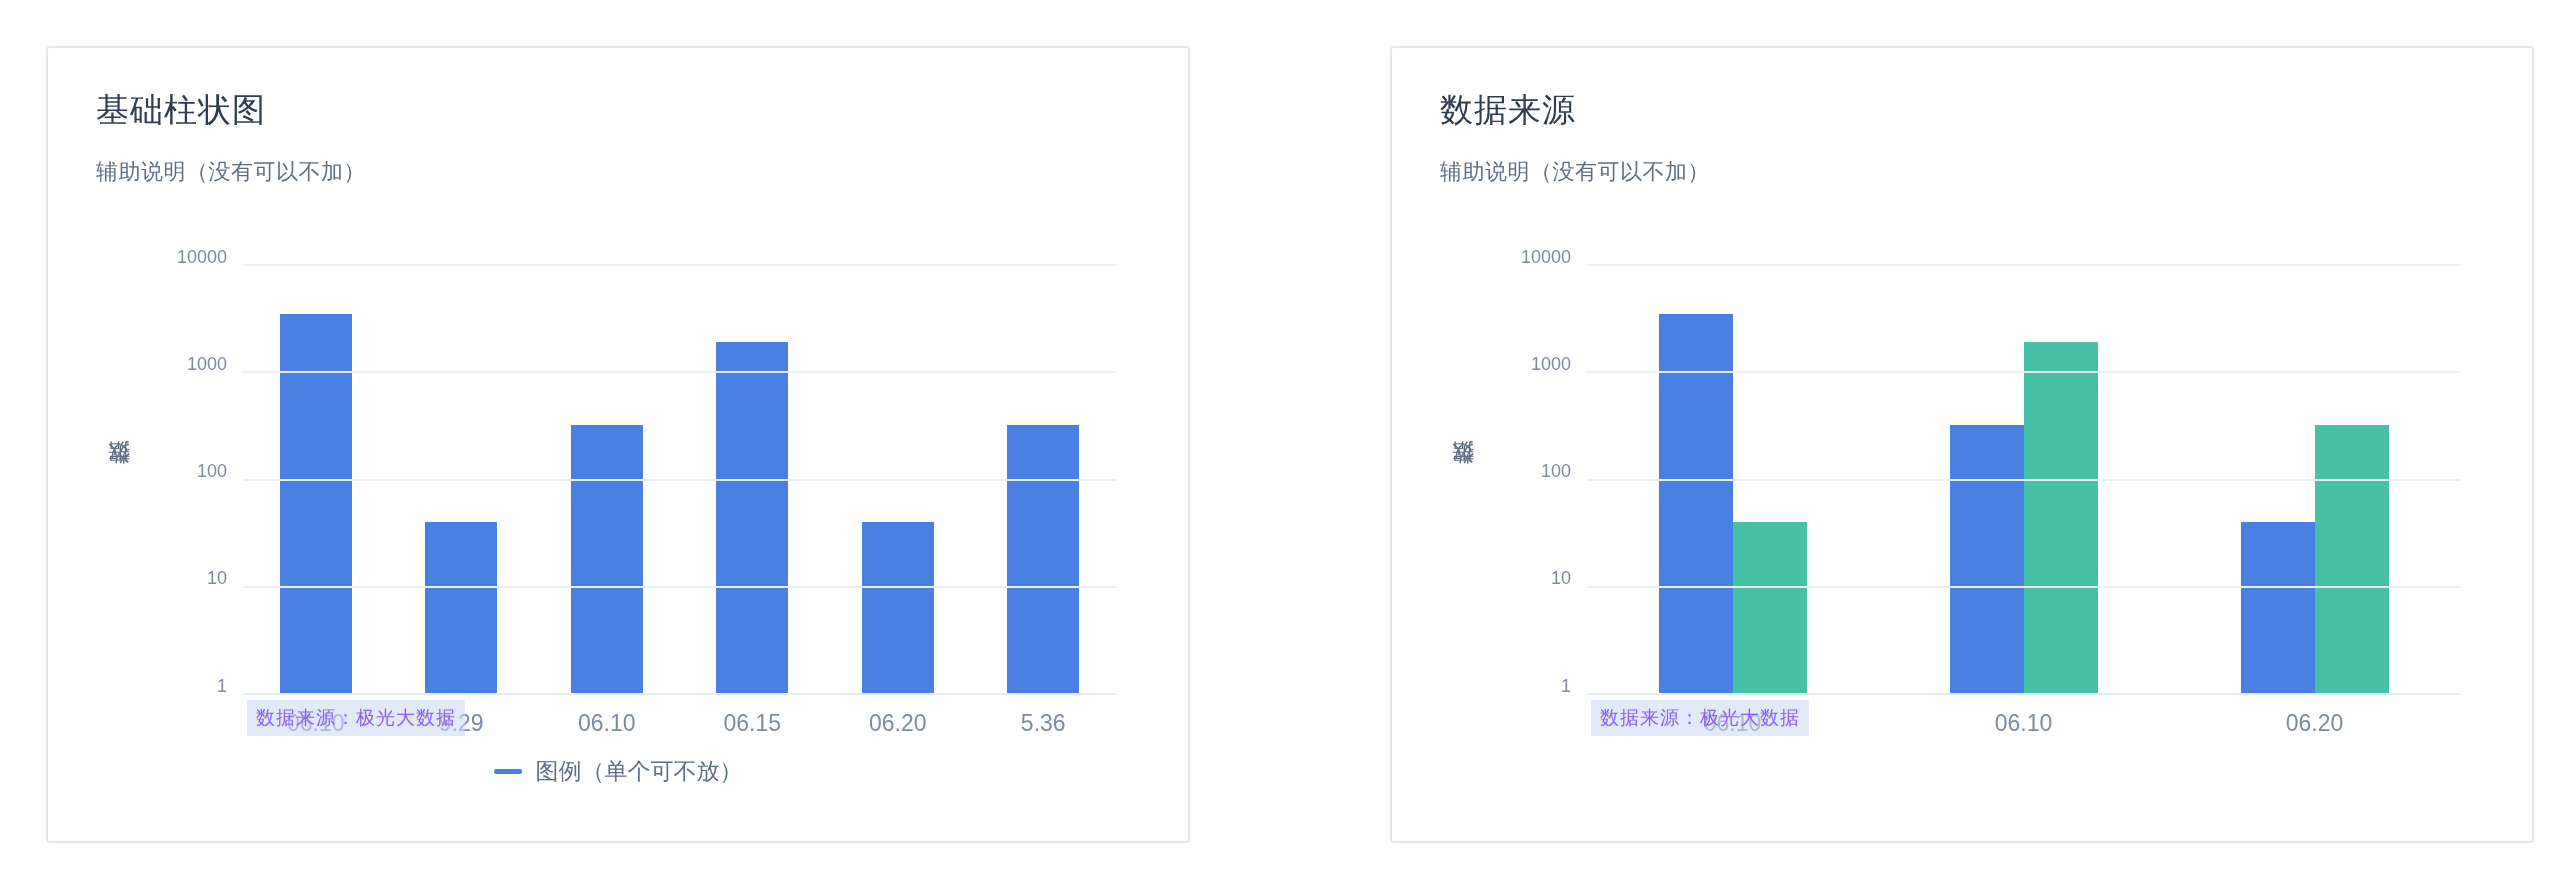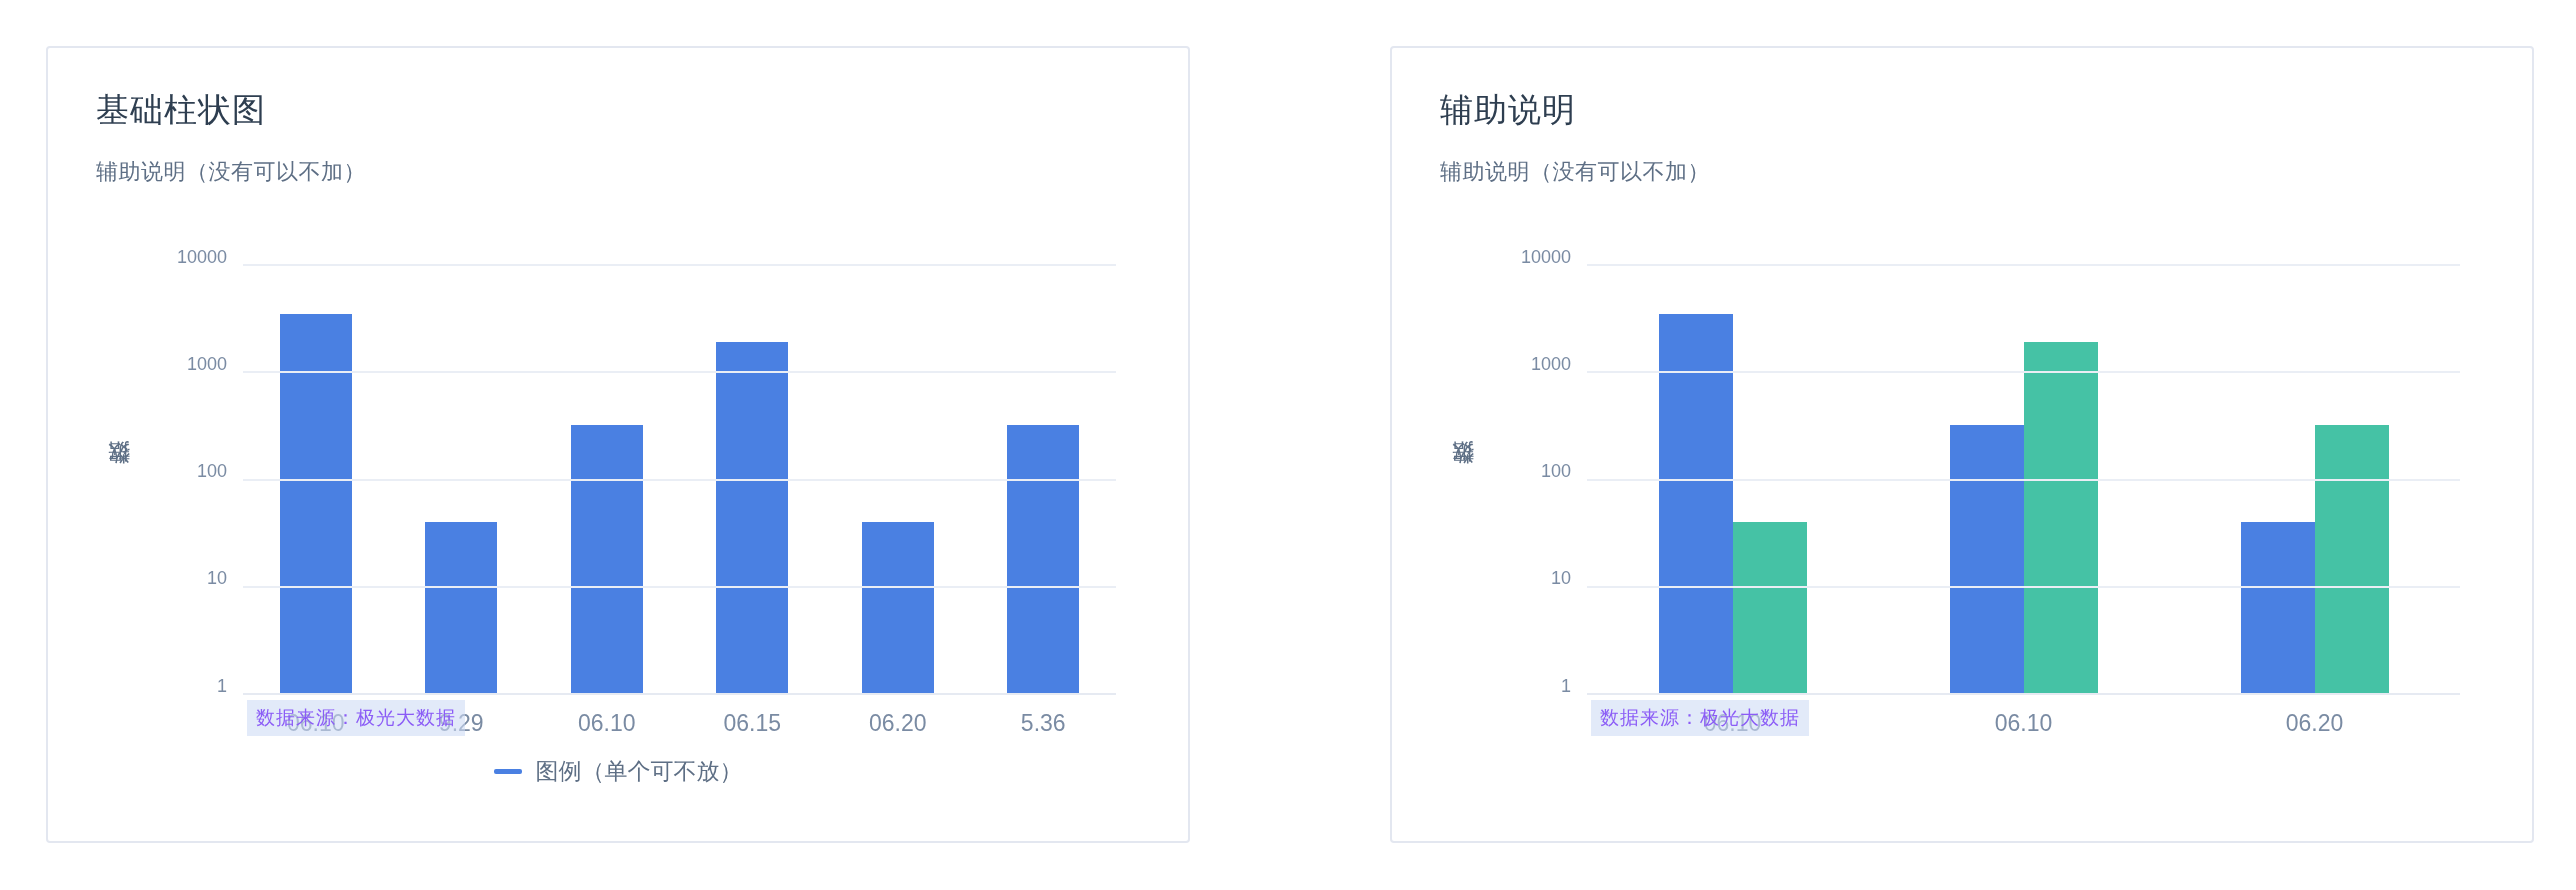--- a/index.html
+++ b/index.html
@@ -241,21 +241,21 @@
 
     <div class="legend" id="legend-0">
         <div class="legend-item">
           <span class="legend-marker" style="background: rgb(74, 128, 226);"></span>
           <span>图例（单个可不放）</span>
         </div>
       </div>
   </div>
 
   <div class="card card-right">
-    <div class="card-title">辅助说明</div>
+    <div class="card-title">数据来源</div>
     <div class="card-subtitle">辅助说明（没有可以不加）</div>
 
     <div class="chart">
       <div class="yaxis-title">
         <span>数据</span>
       </div>
       <div class="ytick-wrap" id="yticks-1">
           <div class="ytick-lbl" style="bottom: 0%; margin-bottom: -0.7em;">1</div>
           <div class="ytick-lbl" style="bottom: 25%; margin-bottom: -0.7em;">10</div>
           <div class="ytick-lbl" style="bottom: 50%; margin-bottom: -0.7em;">100</div>

